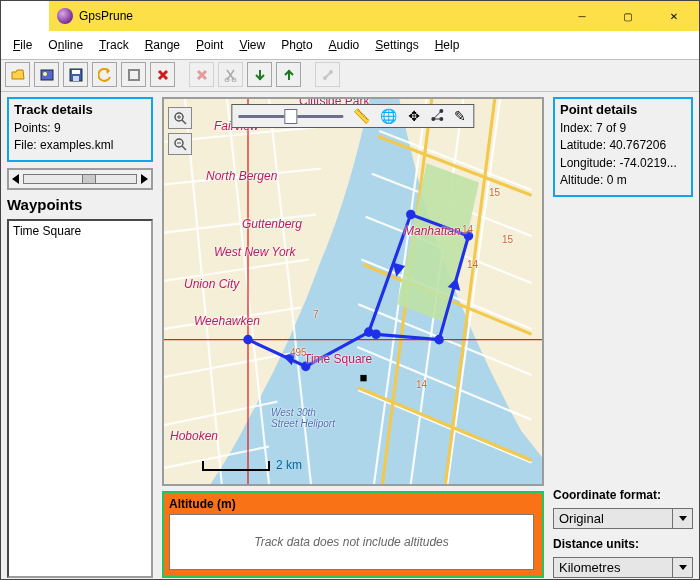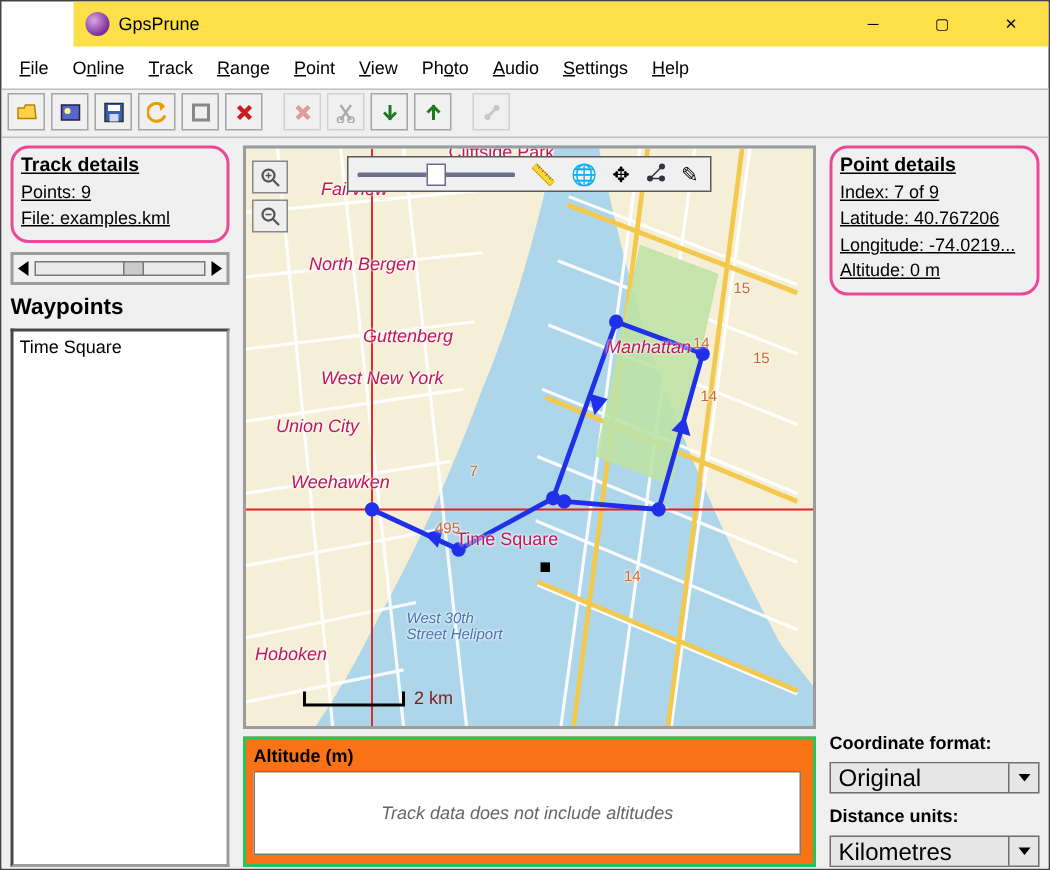--- a/index.html
+++ b/index.html
@@ -56,24 +56,23 @@
   .main {
     display:flex; height:calc(580px - 30px - 26px - 33px);
     background:#f0f0f0;
   }
   .col { display:flex; flex-direction:column; }
   .left { width:158px; padding:5px 6px 5px 6px; gap:6px; }
   .right { width:152px; padding:5px 6px 5px 6px; gap:6px; }
   .center { flex:1; padding:5px 3px 5px 3px; gap:5px; }
   .panel {
     background:#f0f0f0;
-    border:2px solid #ec4899;
-    border-radius:12px;
+    border:2px solid #0ea5e9;
+    border-radius:0;
     padding:3px 5px 5px 5px;
-    text-decoration:underline;
   }
   .panel h4 {
     margin:0 0 3px 0; font-size:13px; font-weight:bold;
   }
   .panel .line { font-size:12px; line-height:1.45; white-space:nowrap; overflow:hidden; text-overflow:ellipsis;}
   
   .hsliderrow {
     display:flex; align-items:center; gap:4px;
     border:2px solid #9c9c9c;
     background:#f0f0f0; height:22px; padding:0 3px;
@@ -116,40 +115,40 @@
   }
   .opacity-slider { width:105px; height:16px; position:relative; }
   .opacity-slider .rail { position:absolute; top:7px; left:0; right:0; height:3px; background:#6e6e8a; border-radius:1px;}
   .opacity-slider .knob { position:absolute; top:1px; left:46px; width:13px; height:15px; background:#fff; border:1px solid #6a6a8a;}
   .tbicon { font-size:14px; line-height:1; }
   .map-label {
     position:absolute; font-size:12px; font-style:italic; color:#be185d;
     text-shadow:0 0 2px #fff, 0 0 2px #fff;
     white-space:nowrap;
   }
-  .scale-bar { position:absolute; left:38px; bottom:12px; display:flex; align-items:flex-end; gap:6px; color:#7f1d1d;}
+  .scale-bar { position:absolute; left:38px; bottom:12px; display:flex; align-items:flex-end; gap:6px; color:#0369a1;}
   .scale-bar svg { display:block; }
   
   .alt-panel {
     border:2px solid #22c55e; background:#f97316;
     padding:4px 8px 6px 5px;
   }
   .alt-panel h5 { margin:0 0 3px 0; font-size:12px; font-weight:bold;}
   .alt-box {
     height:56px; background:#fff; border:1px solid #7a7a7a;
     display:flex; align-items:center; justify-content:center;
     font-style:italic; color:#666; font-size:12px;
   }
   
   .field-label { font-weight:bold; font-size:12px; margin-top:2px;}
   .select-row {
     display:flex; align-items:stretch; height:21px;
     border:1px solid #6f6f6f; background:#e6e6e6;
   }
-  .select-row .sval { flex:1; padding:2px 5px; font-size:16px; background:#e6e6e6;}
+  .select-row .sval { flex:1; padding:2px 5px; font-size:13px; background:#e6e6e6;}
   .select-row .sarrow { width:20px; border-left:1px solid #6f6f6f; display:flex; align-items:center; justify-content:center;}
   .select-row .sarrow::after { content:""; width:0;height:0;border-left:4px solid transparent;border-right:4px solid transparent;border-top:5px solid #000;}
   .right .spacer-flex { flex:1; }
 </style>
 </head>
 <body>
 
 <div class="titlebar">
   <div class="appicon"></div>
   <div class="title">GpsPrune</div>

